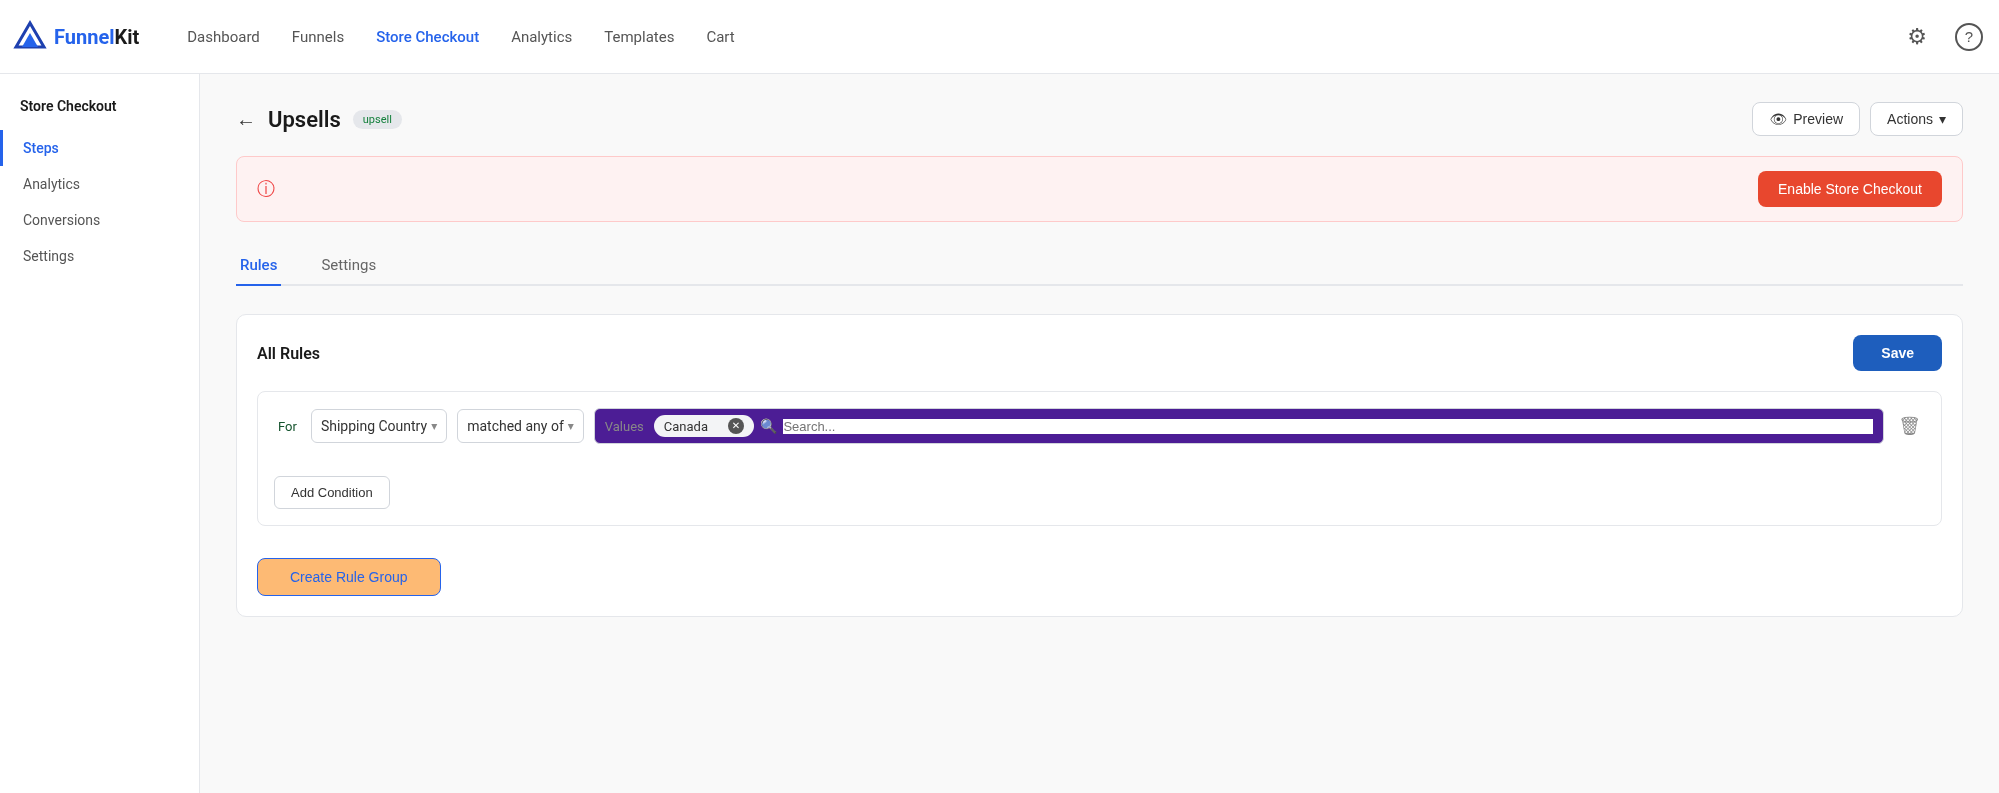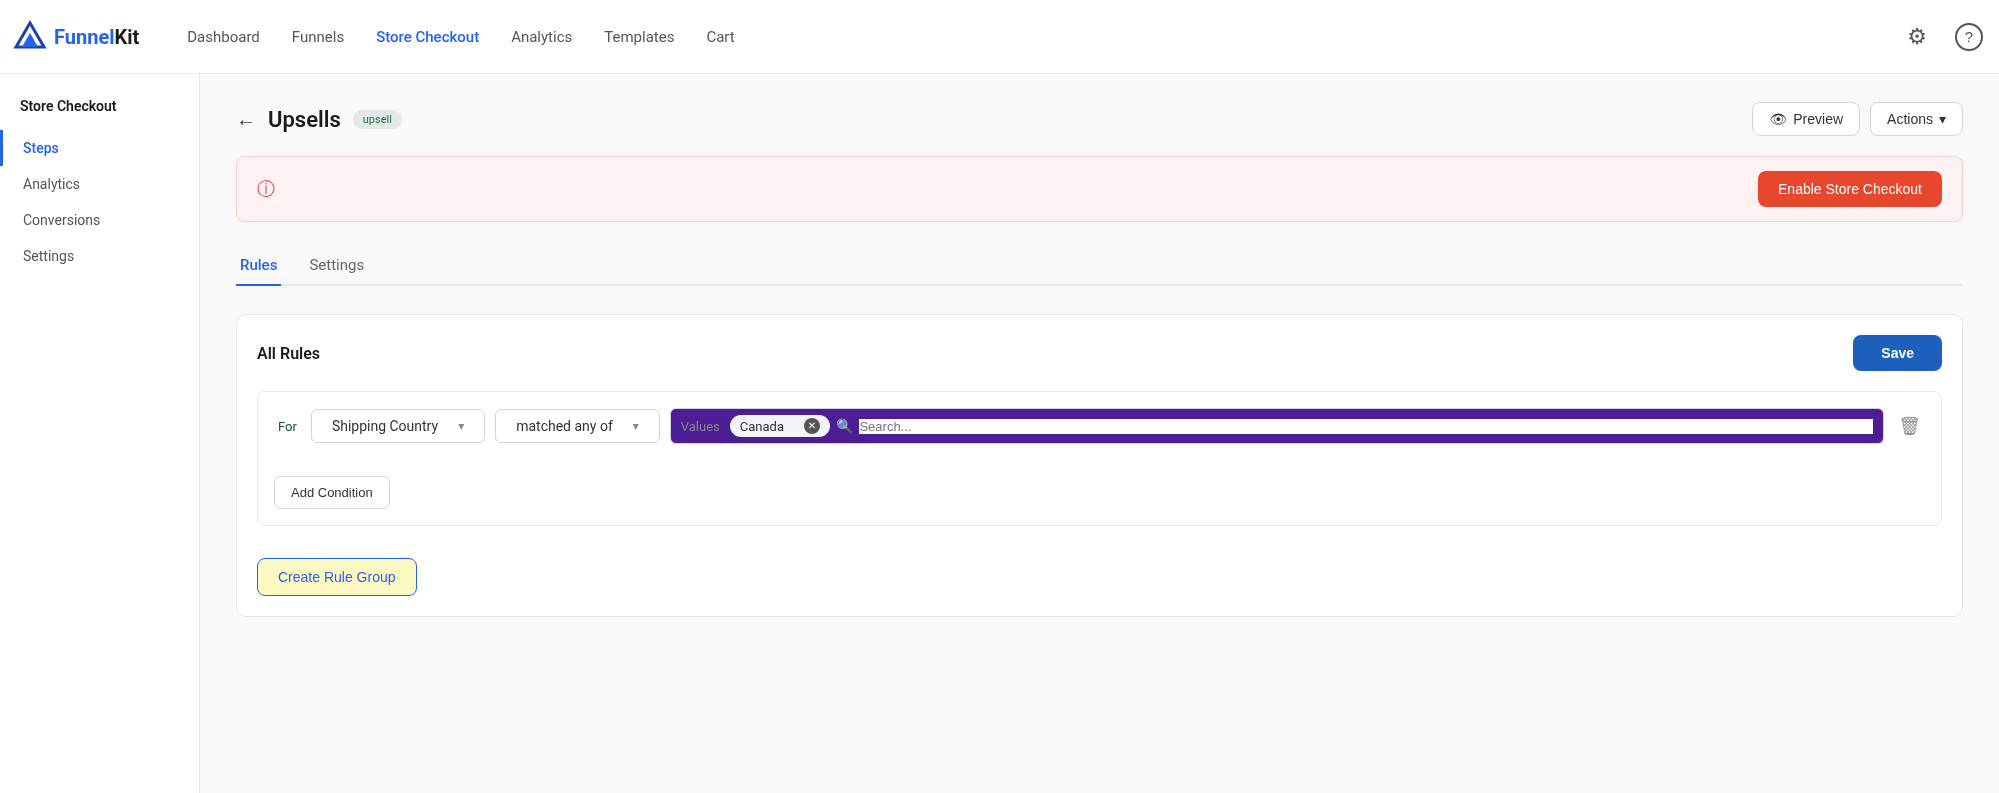--- a/index.html
+++ b/index.html
@@ -206,21 +206,21 @@
       border-radius: 8px;
       font-size: 14px;
       font-weight: 500;
       cursor: pointer;
       white-space: nowrap;
     }
 
     
     .tabs {
       display: flex;
-      gap: 0;
+      gap: 12px;
       border-bottom: 2px solid #e5e7eb;
       margin-bottom: 28px;
     }
     .tab {
       padding: 10px 4px;
       margin-right: 24px;
       font-size: 15px;
       color: #666;
       cursor: pointer;
       border-bottom: 2px solid transparent;
@@ -275,24 +275,24 @@
       margin-bottom: 12px;
     }
     .rule-label {
       font-size: 13px;
       color: #14532d;
       padding: 0 4px;
     }
     .rule-select {
       display: flex;
       align-items: center;
-      gap: 20px;
+      gap: 4px;
       border: 1px solid #d1d5db;
       background: #fff;
-      padding: 8px 20px;
+      padding: 8px 9px;
       border-radius: 6px;
       font-size: 14px;
       color: #333;
       cursor: pointer;
       white-space: nowrap;
     }
     .rule-select .chevron { color: #888; font-size: 12px; }
 
     .rule-values-area {
       display: flex;
@@ -359,24 +359,24 @@
       padding: 8px 16px;
       border-radius: 6px;
       font-size: 13px;
       color: #333;
       cursor: pointer;
       margin-top: 20px;
     }
 
     
     .btn-create-rule {
-      background: #fef9c3;
+      background: #fdba74;
       border: 1px solid #2563eb;
       color: #2563eb;
-      padding: 10px 20px;
+      padding: 10px 32px;
       border-radius: 8px;
       font-size: 14px;
       cursor: pointer;
       margin-top: 16px;
     }
   </style>
 </head>
 <body>
 
 <nav class="top-nav">

